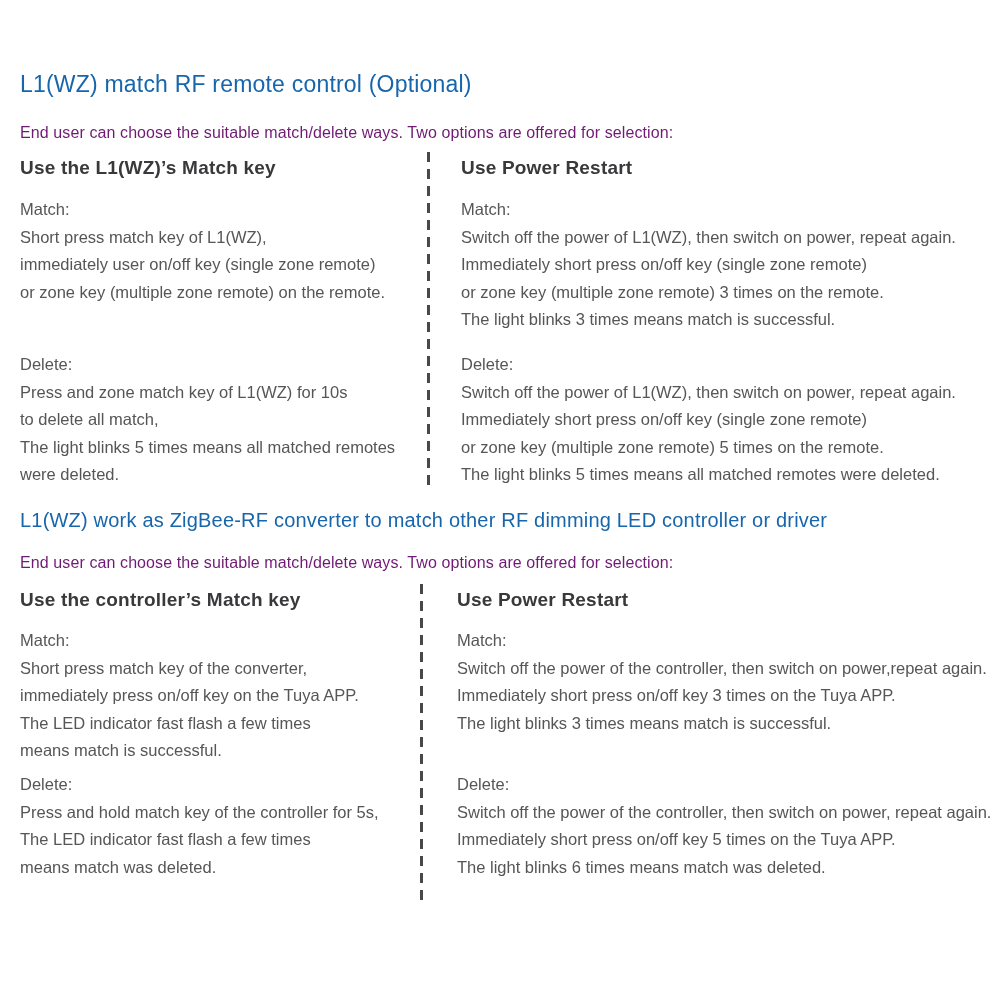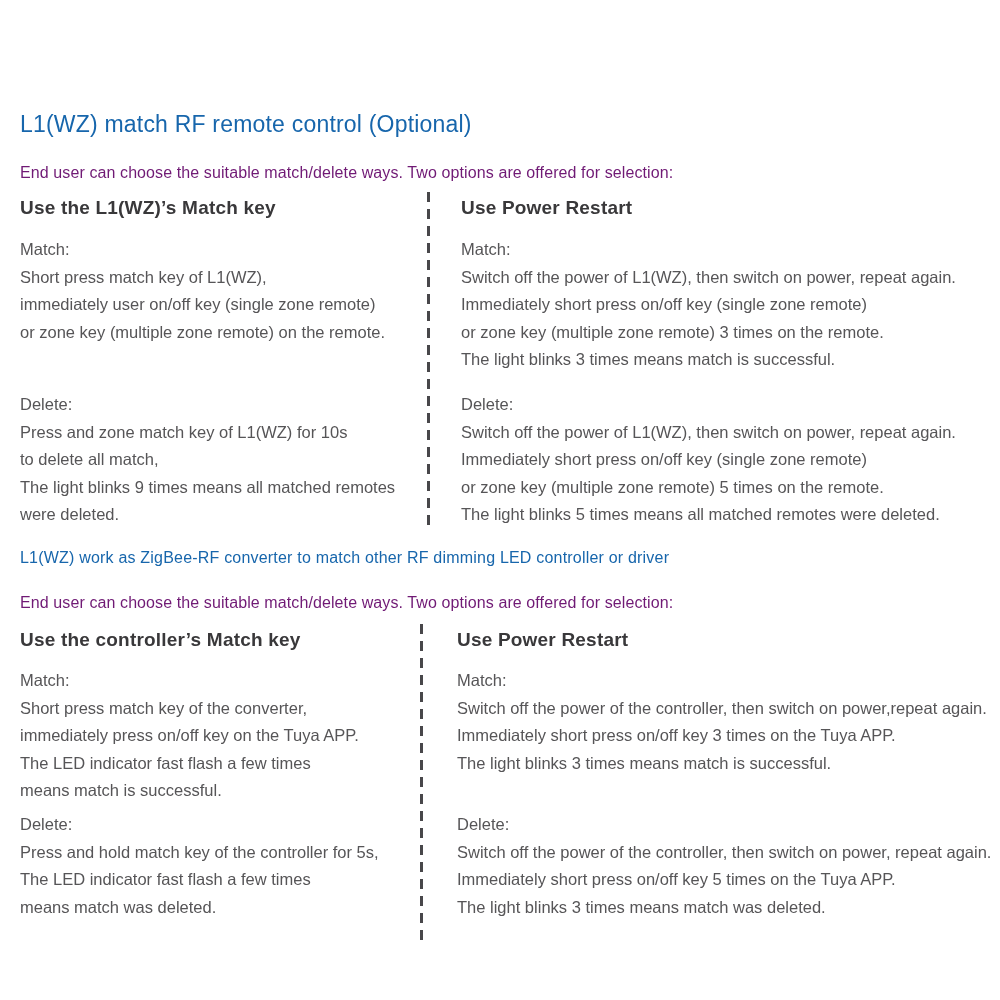--- a/index.html
+++ b/index.html
@@ -8,30 +8,30 @@
     background: #ffffff;
     font-family: "Liberation Sans", sans-serif;
   }
   .page {
     position: relative;
     width: 1000px;
     height: 1000px;
     background: #ffffff;
     overflow: hidden;
   }
-  .abs { position: absolute; margin-top: 40px; }
+  .abs { position: absolute; }
 
   .section-title {
     color: #1766ac;
     font-weight: 500;
     letter-spacing: 0.2px;
     white-space: nowrap;
   }
   .title-1 { left: 20px; top: 71px;  font-size: 23px; }
-  .title-2 { left: 20px; top: 509px; font-size: 16px; }
+  .title-2 { left: 20px; top: 509px; font-size: 20px; }
 
   .intro-line {
     color: #701a75;
     font-size: 16px;
     letter-spacing: 0.1px;
     white-space: nowrap;
   }
   .intro-1 { left: 20px; top: 124px; }
   .intro-2 { left: 20px; top: 554px; }
 
@@ -79,21 +79,21 @@
     <div>Match:</div>
     <div>Short press match key of L1(WZ),</div>
     <div>immediately user on/off key (single zone remote)</div>
     <div>or zone key (multiple zone remote) on the remote.</div>
   </div>
 
   <div class="abs text-block" style="left:20px; top:351px;">
     <div>Delete:</div>
     <div>Press and zone match key of L1(WZ) for 10s</div>
     <div>to delete all match,</div>
-    <div>The light blinks 9 times means all matched remotes</div>
+    <div>The light blinks 5 times means all matched remotes</div>
     <div>were deleted.</div>
   </div>
 
   <div class="abs text-block" style="left:461px; top:196px;">
     <div>Match:</div>
     <div>Switch off the power of L1(WZ), then switch on power, repeat again.</div>
     <div>Immediately short press on/off key (single zone remote)</div>
     <div>or zone key (multiple zone remote) 3 times on the remote.</div>
     <div>The light blinks 3 times means match is successful.</div>
   </div>
@@ -133,16 +133,16 @@
     <div>Match:</div>
     <div>Switch off the power of the controller, then switch on power,repeat again.</div>
     <div>Immediately short press on/off key 3 times on the Tuya APP.</div>
     <div>The light blinks 3 times means match is successful.</div>
   </div>
 
   <div class="abs text-block" style="left:457px; top:771px;">
     <div>Delete:</div>
     <div>Switch off the power of the controller, then switch on power, repeat again.</div>
     <div>Immediately short press on/off key 5 times on the Tuya APP.</div>
-    <div>The light blinks 3 times means match was deleted.</div>
+    <div>The light blinks 6 times means match was deleted.</div>
   </div>
 
 </div>
 
 </body></html>

